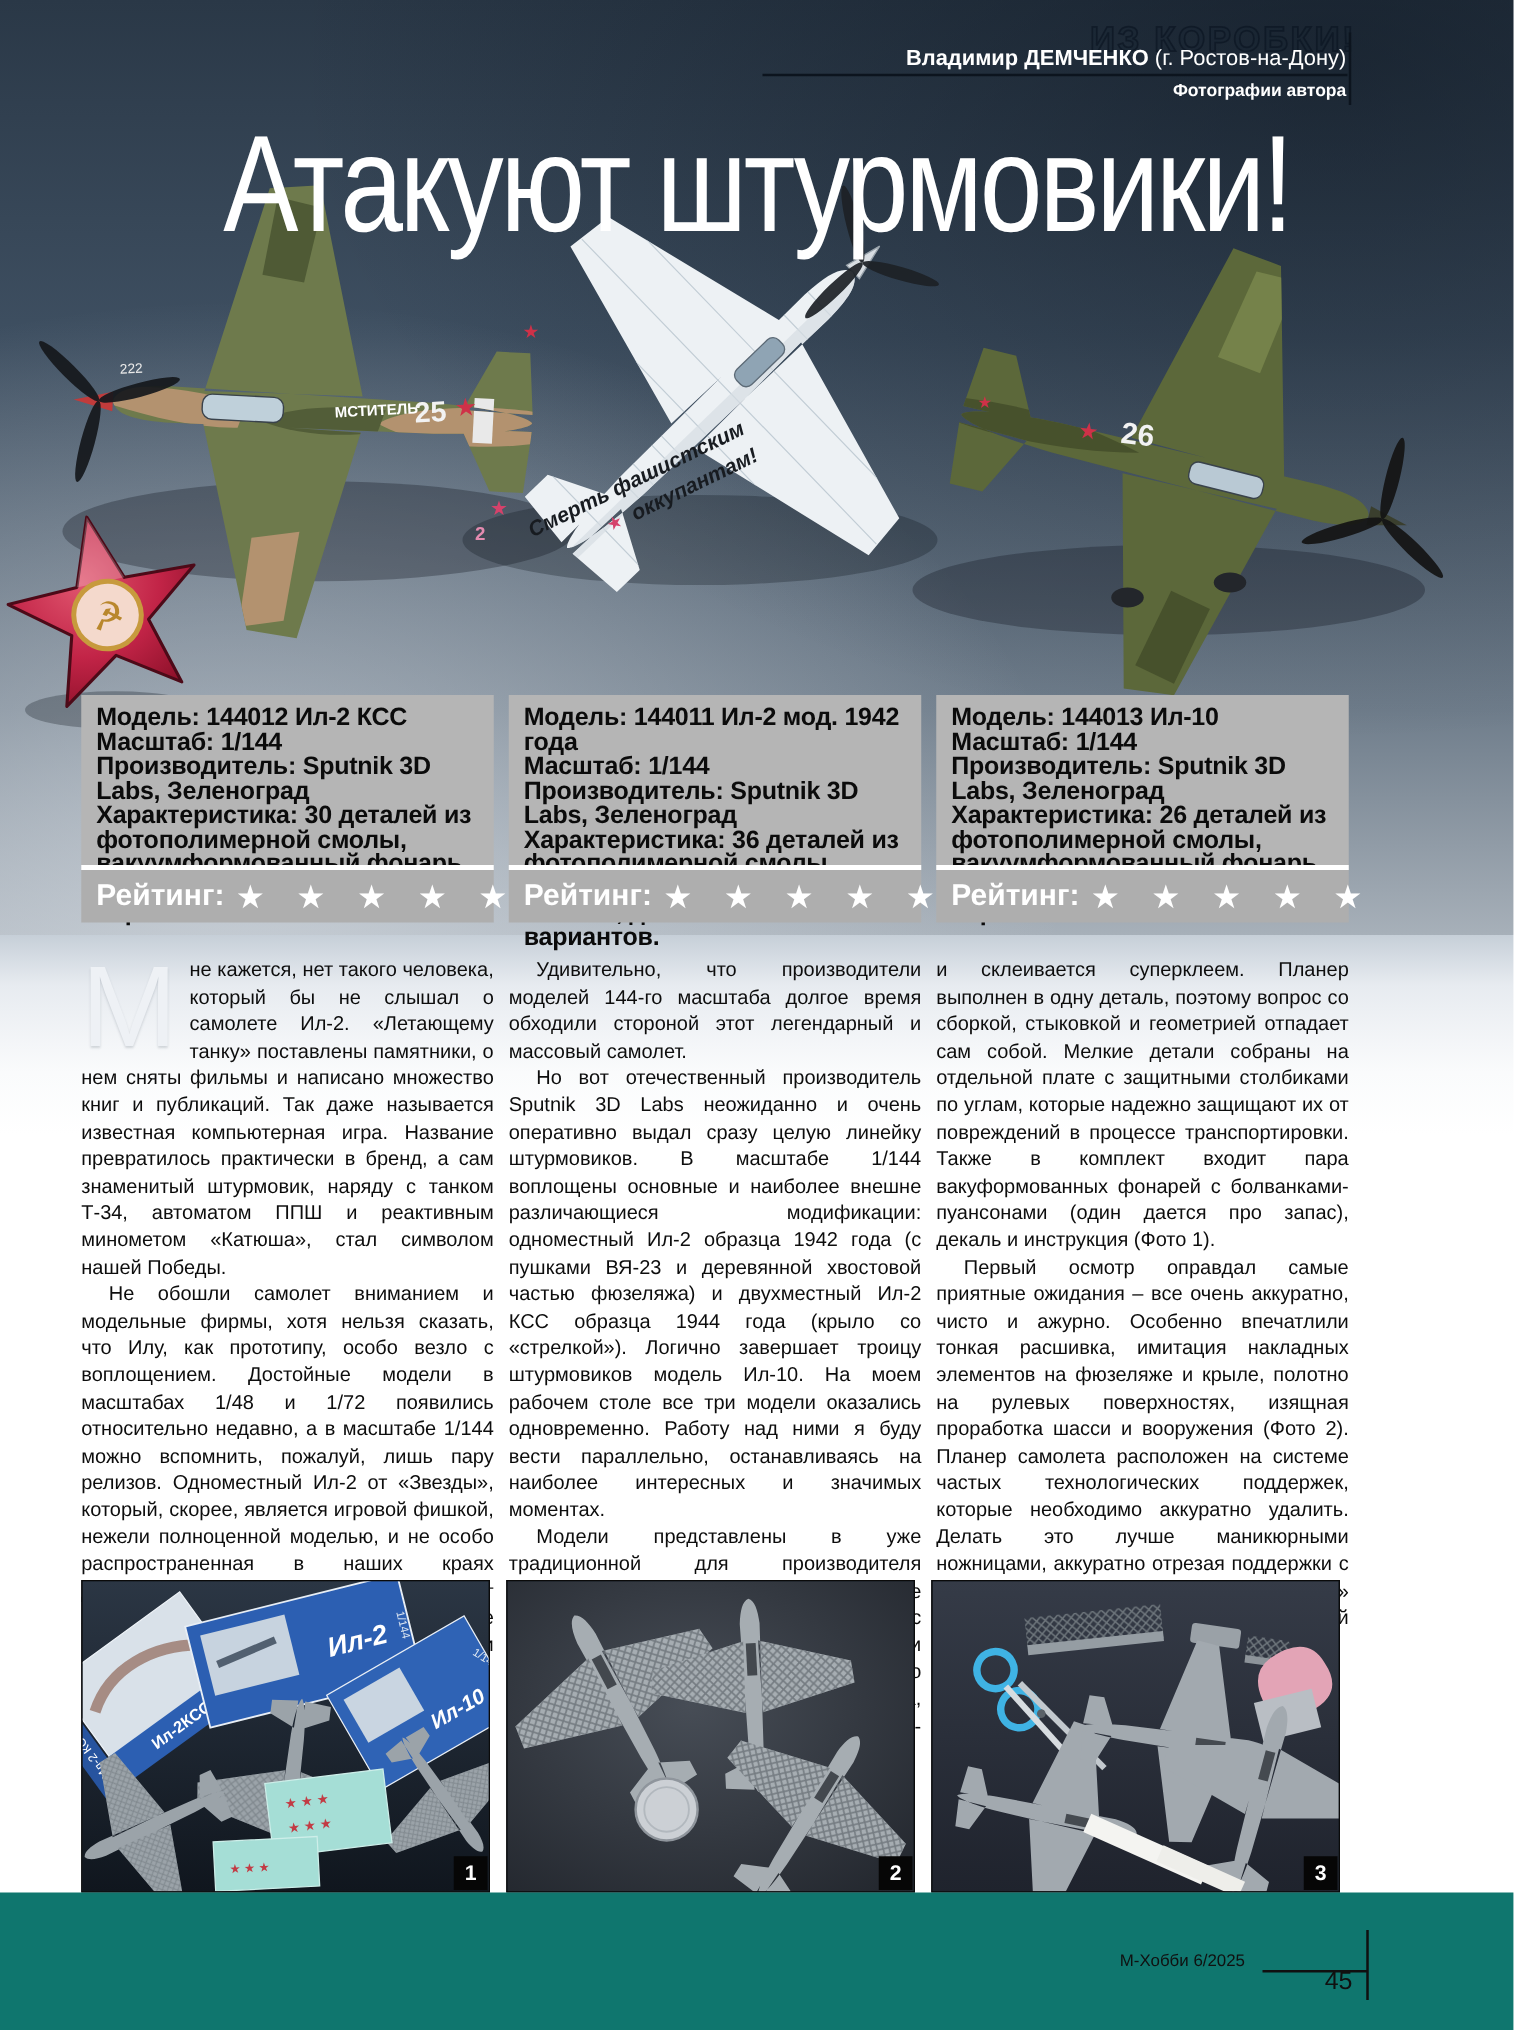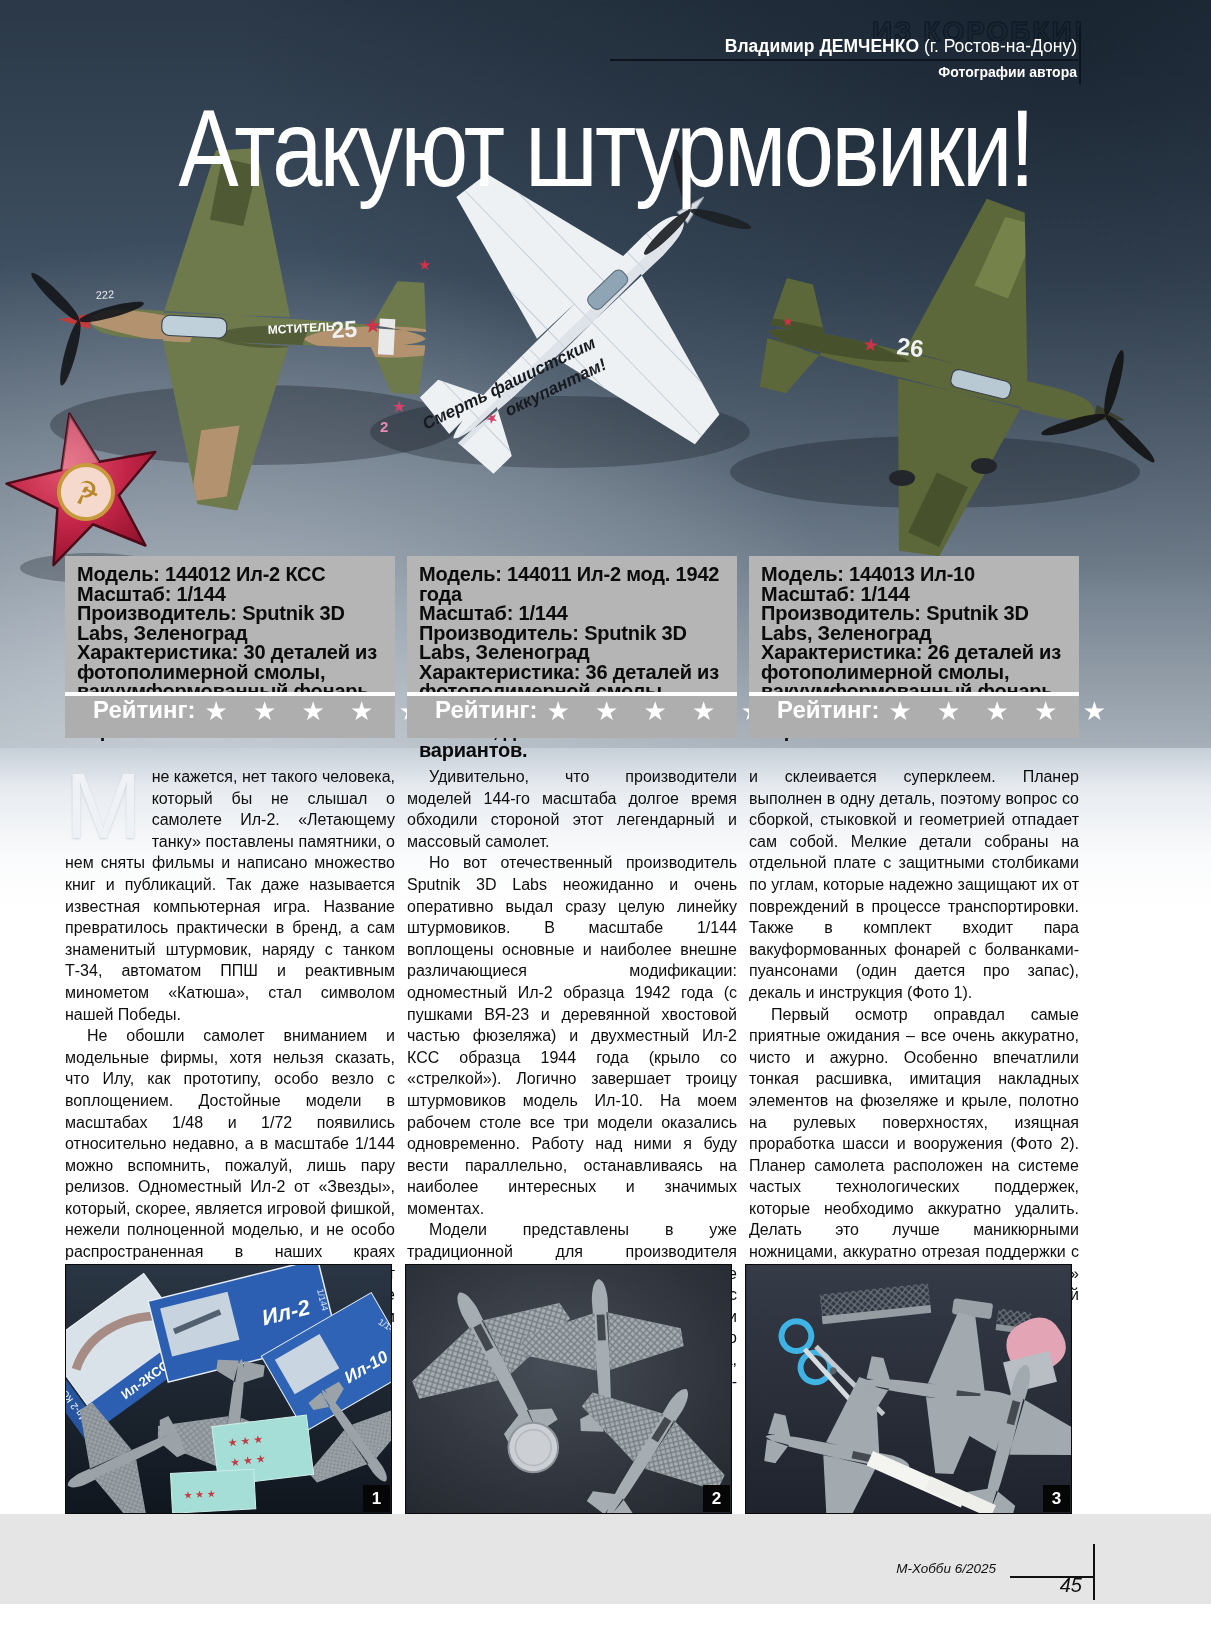--- a/index.html
+++ b/index.html
@@ -32,21 +32,21 @@
   .title { position:absolute; top:84px; left:0; width:100%; text-align:center; z-index:2;
     color:#fff; font-size:110px; font-weight:400; letter-spacing:-3px;
     transform:scaleX(0.82); white-space:nowrap; }
 
   .info-row { position:absolute; left:65px; top:556px; display:flex; gap:12px; z-index:6; }
   .ibox { width:330px; height:136px; background:#b5b5b5; padding:9px 12px 8px;
     color:#0b0b0b; font-weight:bold; font-size:20px; line-height:19.5px;
     letter-spacing:-0.2px; }
   .rate-row { position:absolute; left:65px; top:692px; display:flex; gap:12px; z-index:6; }
   .rbar { width:330px; height:46px; background:#aeaeae; border-top:4px solid #fff;
-    color:#fff; display:flex; padding-left:28px; }
+    color:#fff; display:flex; align-items:center; padding-left:12px; }
   .rlabel { font-size:24px; font-weight:bold; }
   .rstars { font-size:26px; letter-spacing:9px; margin-left:9px; white-space:nowrap; }
 
   
   .article { position:relative; width:1211px; height:512px;
     background:linear-gradient(180deg,#c6cfd8 0px,#e7ebf0 40px,#fafbfc 110px,#ffffff 160px);
     padding:18px 0 0 65px; }
   .cols { display:grid; grid-template-columns:repeat(3,330px); column-gap:12px; }
   .cols p { font-size:16px; line-height:21.6px; text-align:justify; color:#0d0d0d; }
   .cols p.ind { text-indent:22px; }
@@ -55,21 +55,21 @@
 
   
   .photos { display:flex; gap:13px; margin-left:65px; margin-top:4px; }
   .photo { position:relative; width:327px; height:250px; border:1px solid #0a0a0a;
     overflow:hidden; background:#1d242e; }
   .badge { position:absolute; right:1px; bottom:1px; width:27px; height:27px;
     background:#060606; color:#fff; font-weight:bold; font-size:17px;
     display:flex; align-items:center; justify-content:center; }
 
   
-  .footer { position:relative; width:1211px; height:90px; background:#e5e5e5;font-style:italic; }
+  .footer { position:relative; width:1211px; height:110px; background:#0f766e; }
   .mag { position:absolute; right:215px; top:47px; font-size:13.5px; color:#101010; }
   .pageno { position:absolute; right:129px; top:27px; font-size:20px; color:#101010;margin-top:33px; }
   .f-h { position:absolute; right:117px; top:62px; width:84px; height:2px; background:#101010; }
   .f-v { position:absolute; right:116px; top:30px; width:2px; height:56px; background:#101010; }
 </style>
 </head>
 <body>
 
 <div class="page">
 

